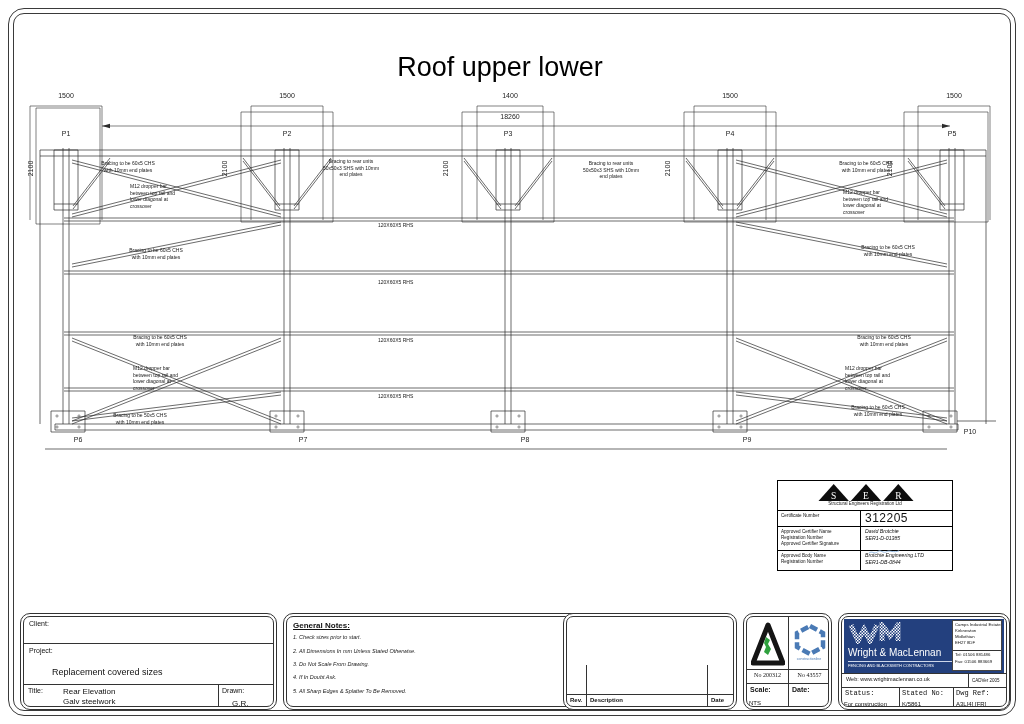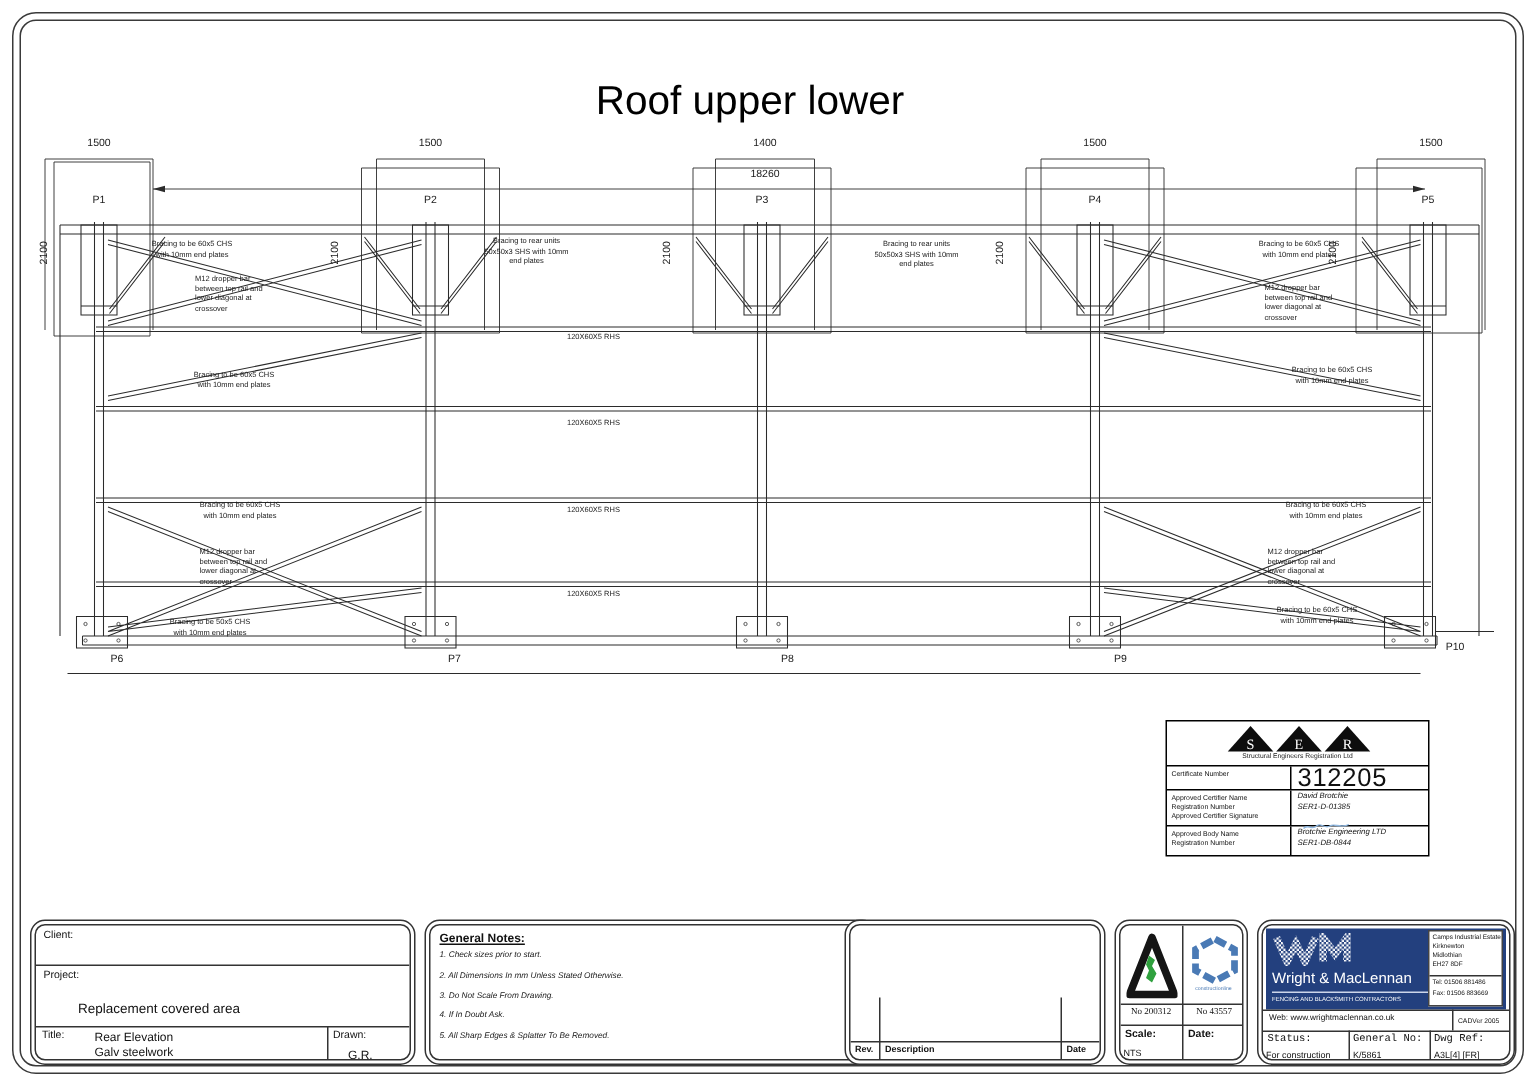--- a/index.html
+++ b/index.html
@@ -16,21 +16,21 @@
   .note.l{text-align:left;}
   
   .ser{position:absolute;left:777px;top:480px;width:176px;border:1px solid #000;background:#fff;box-sizing:border-box;}
   .ser-logo{height:29px;border-bottom:1px solid #000;position:relative;text-align:center;}
   .ser-logo svg{position:absolute;left:37px;top:2px;}
   .ser-caption{position:absolute;left:0;top:20px;width:100%;font-size:4.5px;color:#222;}
   .ser-row{display:flex;border-bottom:1px solid #000;}
   .ser-row:last-child{border-bottom:none;}
   .ser-lbl{width:83px;border-right:1px solid #000;font-size:4.6px;line-height:1.35;padding:2px 0 1px 3px;white-space:pre-line;box-sizing:border-box;}
   .ser-val{flex:1;padding:1px 0 1px 4px;}
-  .cert-num{font-size:17px;letter-spacing:0.5px;line-height:13px;}
+  .cert-num{font-size:12px;letter-spacing:0.5px;line-height:13px;}
   .ser-it{font-size:5.2px;font-style:italic;line-height:1.3;white-space:pre-line;}
   
   .panel{position:absolute;top:613px;height:97px;border:1px solid #333;border-radius:10px;padding:2px;box-sizing:border-box;background:#fff;}
   .panel-in{position:relative;width:100%;height:100%;border:1px solid #333;border-radius:7px;box-sizing:border-box;overflow:hidden;}
   .hl{position:absolute;height:1px;background:#333;}
   .vl{position:absolute;width:1px;background:#333;}
   .lbl7{position:absolute;font-size:7px;color:#111;}
   .lbl6b{position:absolute;font-size:6px;font-weight:bold;color:#111;}
   .gn-head{position:absolute;font-size:8px;font-weight:bold;text-decoration:underline;}
   .gn-item{position:absolute;font-size:5.5px;font-style:italic;color:#1a1a1a;}
@@ -194,21 +194,21 @@
     <div class="ser-val ser-it">Brotchie Engineering LTD
 SER1-DB-0844</div>
   </div>
 </div>
 
 <div class="panel" style="left:20px;width:257px">
   <div class="panel-in">
     <div class="lbl7" style="left:5px;top:3px">Client:</div>
     <div class="hl" style="left:0;right:0;top:26px"></div>
     <div class="lbl7" style="left:5px;top:30px">Project:</div>
-    <div class="lbl7" style="left:28px;top:50px;font-size:9px">Replacement covered area</div>
+    <div class="lbl7" style="left:28px;top:50px;font-size:9px">Replacement covered sizes</div>
     <div class="hl" style="left:0;right:0;top:67px"></div>
     <div class="lbl7" style="left:4px;top:70px">Title:</div>
     <div class="lbl7 pre" style="left:39px;top:70px;font-size:8px;line-height:1.3">Rear Elevation
 Galv steelwork</div>
     <div class="vl" style="left:194px;top:67px;bottom:0"></div>
     <div class="lbl7" style="left:198px;top:70px">Drawn:</div>
     <div class="lbl7" style="left:208px;top:82px;font-size:8px">G.R.</div>
   </div>
 </div>
 
@@ -282,19 +282,19 @@
       </div>
     </div>
     <div class="hl" style="left:0;right:0;top:56px"></div>
     <div class="lbl7" style="left:4px;top:59px;font-size:5.5px">Web: www.wrightmaclennan.co.uk</div>
     <div class="vl" style="left:126px;top:56px;height:14px"></div>
     <div class="lbl7" style="left:130px;top:61px;font-size:4.5px">CADVer 2005</div>
     <div class="hl" style="left:0;right:0;top:70px"></div>
     <div class="vl" style="left:57px;top:70px;bottom:0"></div>
     <div class="vl" style="left:111px;top:70px;bottom:0"></div>
     <div class="lbl7 mono" style="left:3px;top:72px">Status:</div>
-    <div class="lbl7 mono" style="left:60px;top:72px">General No:</div>
+    <div class="lbl7 mono" style="left:60px;top:72px">Stated No:</div>
     <div class="lbl7 mono" style="left:114px;top:72px">Dwg Ref:</div>
     <div class="lbl7" style="left:2px;top:84px;font-size:6px">For construction</div>
     <div class="lbl7" style="left:60px;top:84px;font-size:6px">K/5861</div>
     <div class="lbl7" style="left:114px;top:84px;font-size:6px">A3L[4] [FR]</div>
   </div>
 </div>
 
 </body></html>

